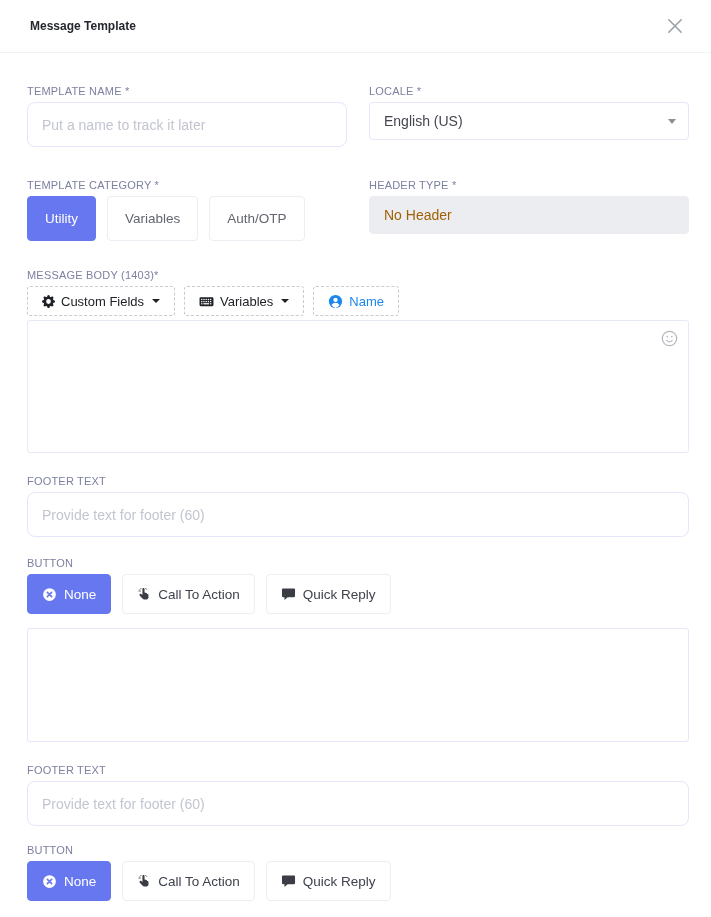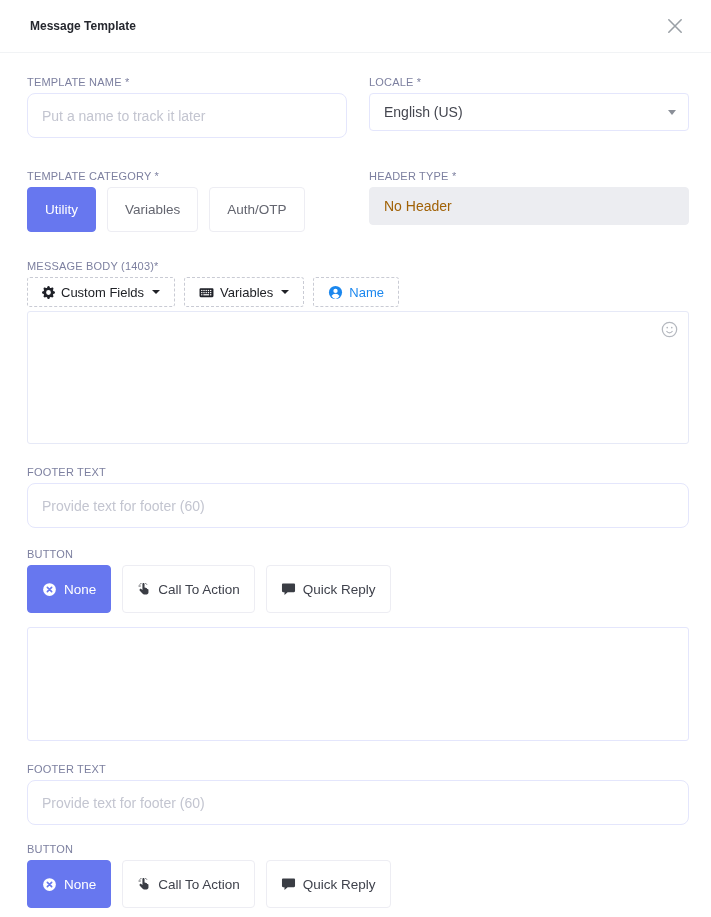--- a/index.html
+++ b/index.html
@@ -91,21 +91,21 @@
     font-size: 13.5px;
     font-family: "Liberation Sans", sans-serif;
     color: #63656f;
     cursor: pointer;
   }
   .pill.selected {
     background: #6777ef;
     border-color: #6777ef;
     color: #fff;
   }
-  .pill-group.btn-row .pill { height: 48px; padding: 0 14px; color: #3f424c; }
+  .pill-group.btn-row .pill { height: 40px; padding: 0 14px; color: #3f424c; }
   .pill-group.btn-row .pill.selected { color: #fff; }
 
   
   .toolbar { display: flex; gap: 9px; margin-bottom: 4px; }
   .tool-btn {
     display: inline-flex; align-items: center; gap: 6px;
     height: 30px;
     padding: 0 14px;
     background: #fff;
     border: 1px dashed #c9cbd4;
@@ -139,21 +139,21 @@
     background: transparent;
   }
   .emoji-btn {
     position: absolute; top: 7px; right: 9px;
     background: none; border: none; cursor: pointer;
     width: 20px; height: 20px; padding: 0;
     display: flex; align-items: center; justify-content: center;
   }
   .body-box.second { height: 114px; border-color: #e4e6fc; }
 
-  .mt-row1 { margin-top: 4px; }
+  .mt-row1 { margin-top: 13px; }
   .mt-row2 { margin-top: 32px; }
   .mt-body { margin-top: 28px; }
   .mt-footer1 { margin-top: 22px; }
   .mt-btn1 { margin-top: 20px; }
   .mt-box2 { margin-top: 14px; }
   .mt-footer2 { margin-top: 22px; }
   .mt-btn2 { margin-top: 18px; }
 
   .icon { display: inline-flex; align-items: center; justify-content: center; flex: none; }
 </style>

